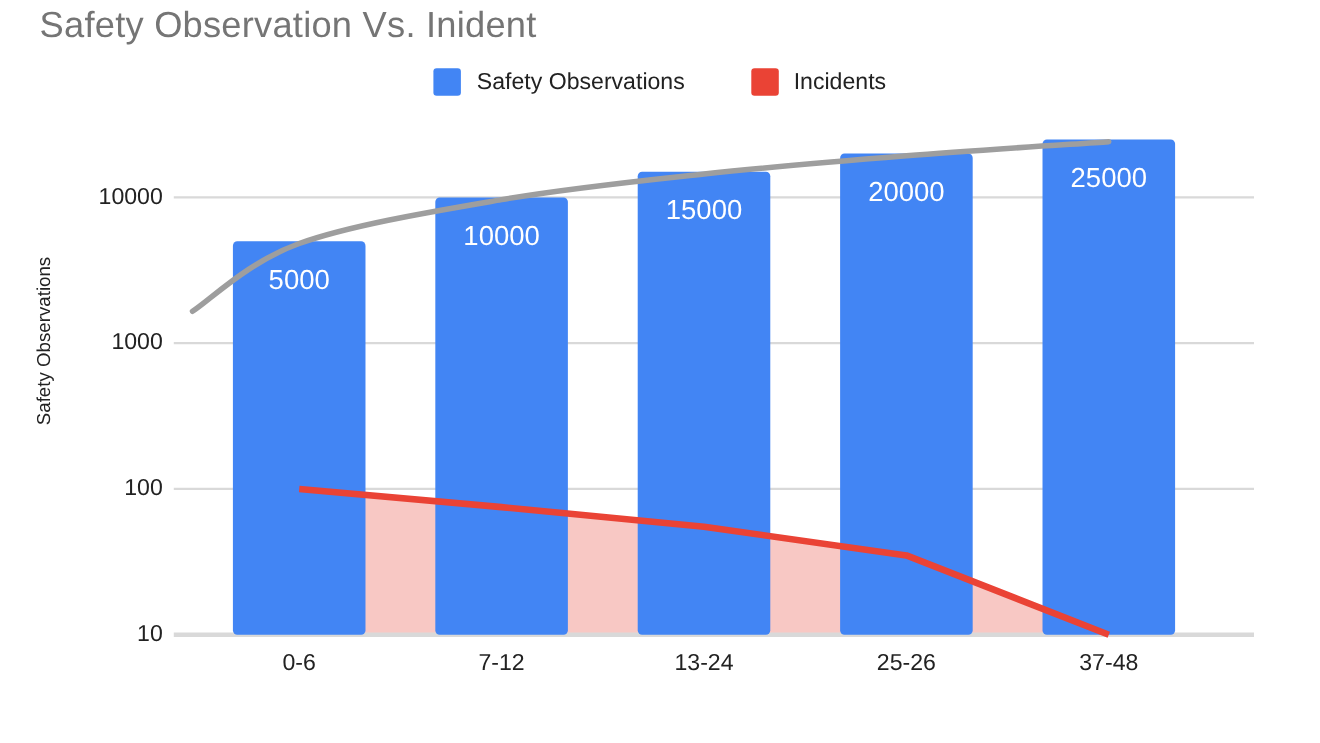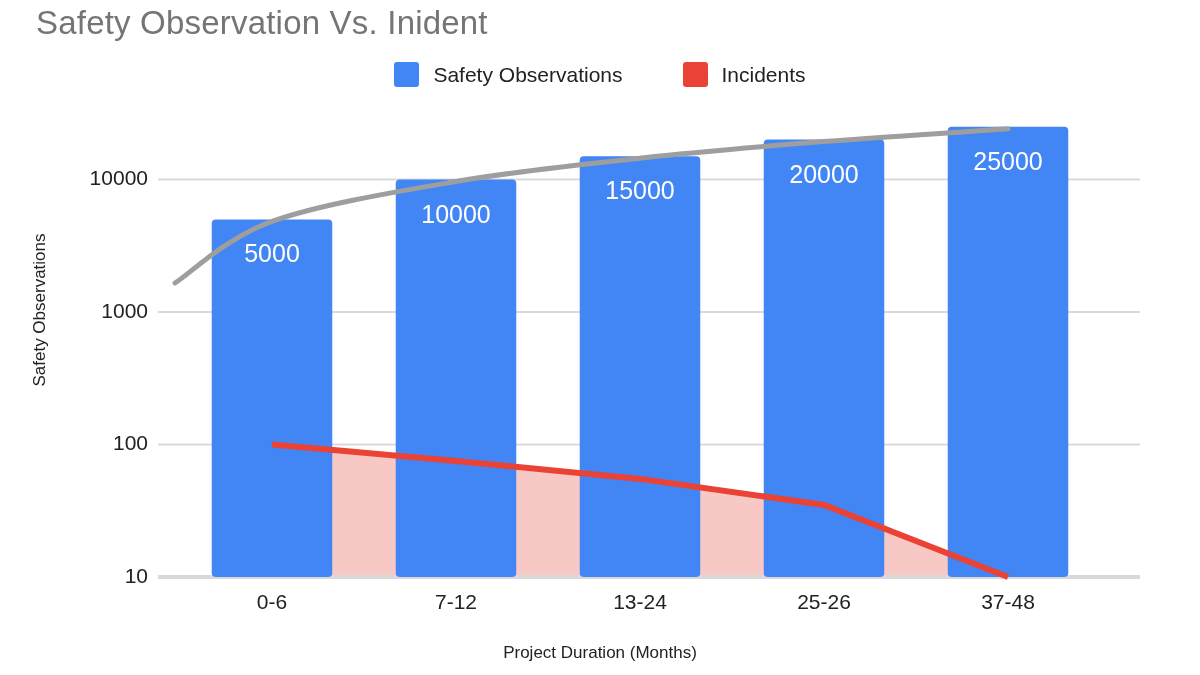--- a/index.html
+++ b/index.html
@@ -170,15 +170,14 @@
           <text x="456" y="222.5" class="bar-value-label">10000</text>
           <text x="640" y="199.1679081751222" class="bar-value-label">15000</text>
           <text x="824" y="182.6135255745225" class="bar-value-label">20000</text>
           <text x="1008" y="169.772948850955" class="bar-value-label">25000</text>
         </g>
       </svg>
   </div>
 
   <div class="y-axis-title">Safety Observations</div>
 
-  <div class="x-axis-title">Project Duration (Months)</div>
 
 </div>
 
 </body></html>

